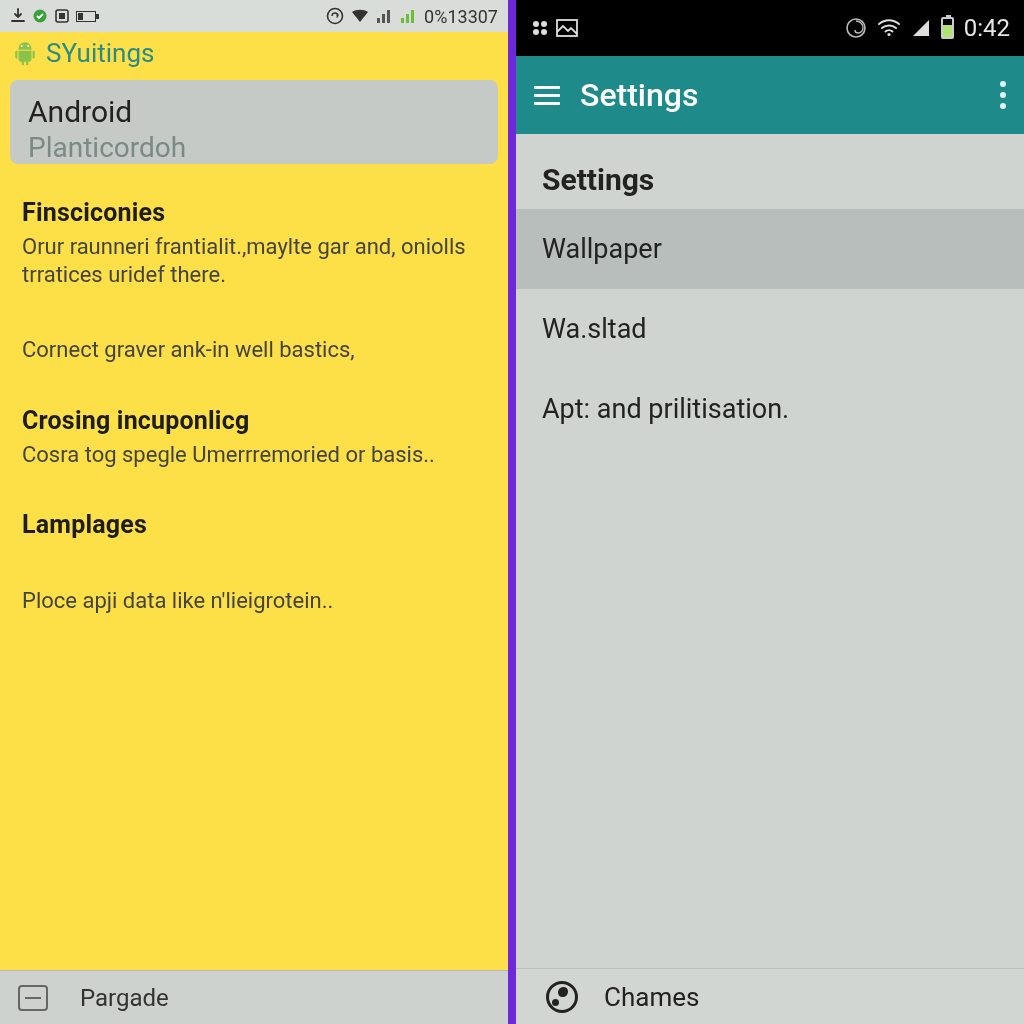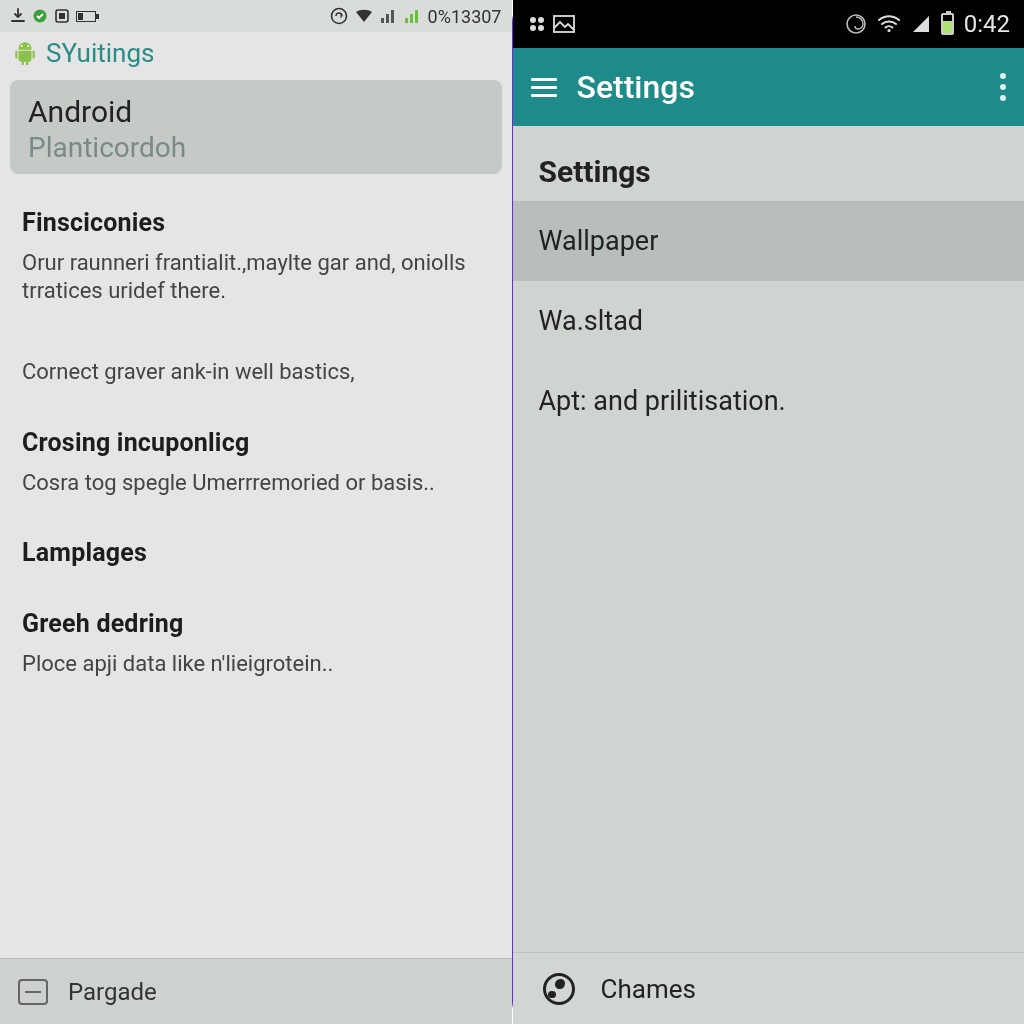--- a/index.html
+++ b/index.html
@@ -1,71 +1,71 @@
 <!DOCTYPE html>
 <html><head>
 <meta charset="utf-8">
 <style>
   * { margin: 0; padding: 0; box-sizing: border-box; font-family: -apple-system, Roboto, "Helvetica Neue", Arial, sans-serif; }
   body { width: 1024px; height: 1024px; background: #fff; display: flex; }
   .phone { flex: 1; display: flex; flex-direction: column; position: relative; }
-  .phone-left { background: #e5e5e5; border-right: 1px solid #6d28d9; border-radius: 22px; }
+  .phone-left { background: #fde047; border-right: 8px solid #6d28d9; }
   .phone-right { background: #cfd4d1; }
 
   
   .status-bar-left {
     height: 32px; background: #d9ddda; display: flex; align-items: center;
     padding: 0 10px; font-size: 18px; color: #333; justify-content: space-between;
   }
   .status-left-icons, .status-right-icons { display: flex; align-items: center; gap: 6px; }
   .title-bar-left {
     display: flex; align-items: center; gap: 8px; padding: 6px 12px 12px 12px;
     color: #2a8c86; font-size: 26px; font-weight: 400;
   }
   .android-card {
-    margin: 0 10px; background: #c6cac7; border-radius: 8px; padding: 14px 18px 10px 18px;
+    margin: 0 10px; background: #c6cac7; border-radius: 8px; padding: 14px 18px 0 18px;
   }
   .android-card .t { font-size: 30px; color: #222; font-weight: 400; }
   .android-card .s { font-size: 28px; color: #7a8a86; margin-top: 2px; }
   .left-items { padding: 12px 22px; }
   .left-item { padding: 22px 0 20px 0; }
   .left-item .t { font-size: 25px; font-weight: 700; color: #1d1d1d; letter-spacing: 0.2px; }
-  .left-item .d { font-size: 22px; color: #444; margin-top: 12px; line-height: 1.25; }
+  .left-item .d { font-size: 22px; color: #444; margin-top: 6px; line-height: 1.25; }
   .left-bottom {
-    position: absolute; left: 0; right: 0; bottom: 0; height: 66px;
+    position: absolute; left: 0; right: 0; bottom: 0; height: 54px;
     background: #ced2cf; border-top: 1px solid #b7bbb8;
-    display: flex; align-items: center; padding-left: 18px; gap: 20px;
+    display: flex; align-items: center; padding-left: 18px; gap: 32px;
     font-size: 24px; color: #333;
   }
   .left-bottom .sq {
     width: 30px; height: 26px; border: 2px solid #666; border-radius: 4px;
     display: flex; flex-direction: column; justify-content: center; align-items: center;
   }
   .left-bottom .sq::before { content: ""; width: 60%; height: 2px; background: #666; display: block; }
 
   
   .status-bar-right {
-    height: 48px; background: #000; color: #e6e6e6; display: flex; align-items: center;
+    height: 56px; background: #000; color: #e6e6e6; display: flex; align-items: center;
     padding: 0 14px; font-size: 21px; justify-content: space-between;
   }
   .title-bar-right {
     height: 78px; background: #1f8a8a; color: #fff; display: flex; align-items: center;
     padding: 0 18px; font-size: 32px; font-weight: 500; justify-content: space-between;
   }
   .hamburger { display: flex; flex-direction: column; gap: 5px; margin-right: 20px; }
   .hamburger span { width: 26px; height: 3px; background: #fff; display: block; border-radius: 1px; }
   .title-left-group { display: flex; align-items: center; }
   .dots { display: flex; flex-direction: column; gap: 5px; }
   .dots span { width: 6px; height: 6px; background: #dff3f2; border-radius: 50%; }
   .section-label { padding: 28px 26px 12px 26px; font-size: 30px; font-weight: 700; color: #222; }
   .right-items { }
   .right-item { padding: 24px 26px; font-size: 27px; color: #222; }
   .right-item.selected { background: #b8bebb; }
   .right-bottom {
-    position: absolute; left: 0; right: 0; bottom: 0; height: 72px;
+    position: absolute; left: 0; right: 0; bottom: 0; height: 56px;
     background: #d2d6d3; border-top: 1px solid #bcc0bd;
     display: flex; align-items: center; padding-left: 30px; gap: 26px;
     font-size: 26px; color: #222;
   }
   .globe {
     width: 32px; height: 32px; border: 3px solid #222; border-radius: 50%;
     position: relative;
   }
   .globe::before {
     content: ""; position: absolute; left: 35%; top: 12%; width: 40%; height: 40%;
@@ -166,21 +166,20 @@
       <div class="d">Cornect graver ank-in well bastics,</div>
     </div>
     <div class="left-item">
       <div class="t">Crosing incuponlicg</div>
       <div class="d">Cosra tog spegle Umerrremoried or basis..</div>
     </div>
     <div class="left-item">
       <div class="t">Lamplages</div>
     </div>
     <div class="left-item">
-      <div class="t">Greeh dedring</div>
       <div class="d">Ploce apji data like n'lieigrotein..</div>
     </div>
   </div>
 
   <div class="left-bottom">
     <span class="sq"></span>
     <span>Pargade</span>
   </div>
 </div>
 

